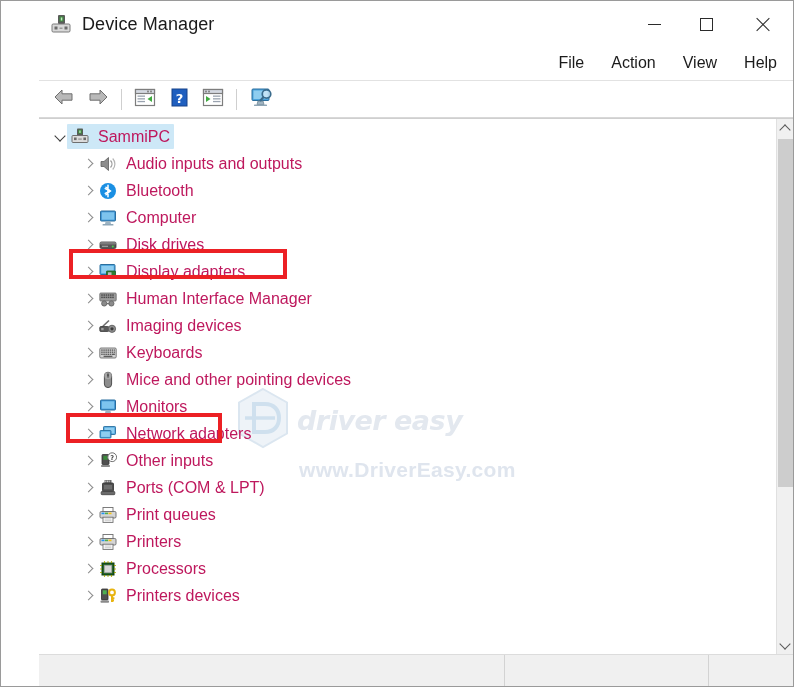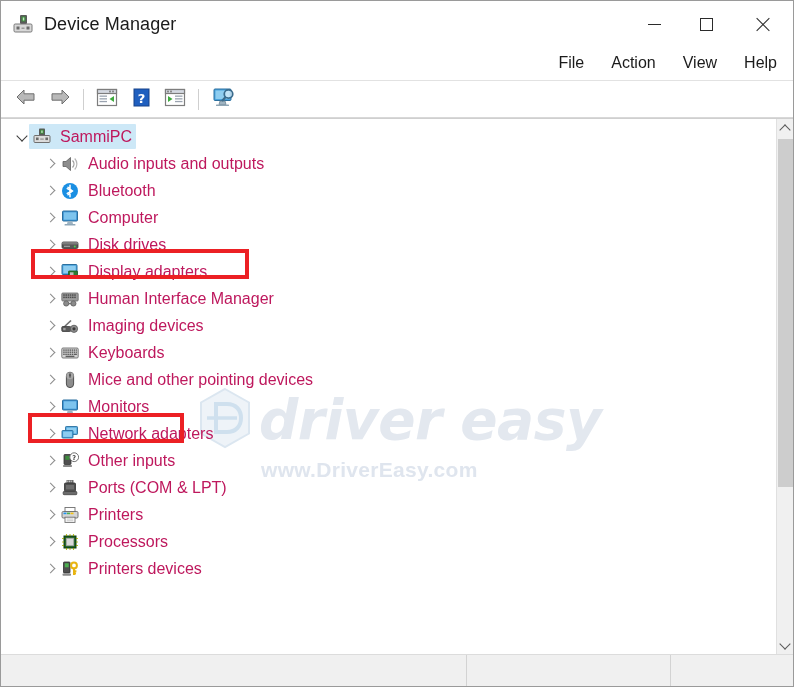--- a/index.html
+++ b/index.html
@@ -17,20 +17,21 @@
 
   .window {
     position: relative;
     width: 794px;
     height: 687px;
     background: #ffffff;
     border: 1px solid #9a9a9a;
     box-sizing: border-box;
     display: flex;
     flex-direction: column;
+    padding-left: 38px;
   }
 
   
   .titlebar {
     height: 46px;
     background: #ffffff;
     display: flex;
     align-items: center;
     flex: 0 0 auto;
     position: relative;
@@ -243,21 +244,21 @@
     position: absolute;
     left: 196px;
     top: 268px;
     z-index: 1;
     pointer-events: none;
     user-select: none;
   }
   .wm-row { display: flex; align-items: center; }
   .wm-text {
     font-family: "DejaVu Sans", sans-serif;
-    font-size: 55px;
+    font-size: 27px;
     font-style: italic;
     font-weight: bold;
     color: #e3e8ef;
     letter-spacing: -0.5px;
     line-height: 1;
     margin-left: 6px;
   }
   .wm-sub {
     font-family: "Liberation Sans", sans-serif;
     font-size: 21px;
@@ -646,20 +647,34 @@
           <span class="node-icon"><svg width="18" height="18" viewBox="0 0 18 18">
               <rect x="4" y="1.5" width="10" height="4.5" fill="#ffffff" stroke="#6f6f6f" stroke-width="0.9"></rect>
               <rect x="1" y="5.5" width="16" height="6.5" rx="1.2" fill="#d5d5d5" stroke="#6a6a6a" stroke-width="0.9"></rect>
               <rect x="2.5" y="6.6" width="3" height="1.6" fill="#2196f3"></rect>
               <rect x="6" y="6.6" width="3" height="1.6" fill="#4caf50"></rect>
               <rect x="9.5" y="6.6" width="3" height="1.6" fill="#f4c20d"></rect>
               <rect x="4" y="11.2" width="10" height="5.2" fill="#ffffff" stroke="#6f6f6f" stroke-width="0.9"></rect>
               <line x1="5.6" y1="13" x2="12.4" y2="13" stroke="#bdbdbd" stroke-width="0.9"></line>
               <line x1="5.6" y1="14.8" x2="12.4" y2="14.8" stroke="#bdbdbd" stroke-width="0.9"></line>
             </svg></span>
+          <span class="node-label">Print queues</span>
+        </div>
+        <div class="tree-row child">
+          <span class="twisty collapsed"></span>
+          <span class="node-icon"><svg width="18" height="18" viewBox="0 0 18 18">
+              <rect x="4" y="1.5" width="10" height="4.5" fill="#ffffff" stroke="#6f6f6f" stroke-width="0.9"></rect>
+              <rect x="1" y="5.5" width="16" height="6.5" rx="1.2" fill="#d5d5d5" stroke="#6a6a6a" stroke-width="0.9"></rect>
+              <rect x="2.5" y="6.6" width="3" height="1.6" fill="#2196f3"></rect>
+              <rect x="6" y="6.6" width="3" height="1.6" fill="#4caf50"></rect>
+              <rect x="9.5" y="6.6" width="3" height="1.6" fill="#f4c20d"></rect>
+              <rect x="4" y="11.2" width="10" height="5.2" fill="#ffffff" stroke="#6f6f6f" stroke-width="0.9"></rect>
+              <line x1="5.6" y1="13" x2="12.4" y2="13" stroke="#bdbdbd" stroke-width="0.9"></line>
+              <line x1="5.6" y1="14.8" x2="12.4" y2="14.8" stroke="#bdbdbd" stroke-width="0.9"></line>
+            </svg></span>
           <span class="node-label">Printers</span>
         </div>
         <div class="tree-row child">
           <span class="twisty collapsed"></span>
           <span class="node-icon"><svg width="18" height="18" viewBox="0 0 18 18">
               <rect x="3" y="3" width="12" height="12" fill="#1b5e20" stroke="#0f3d12" stroke-width="1"></rect>
               <rect x="5.2" y="5.2" width="7.6" height="7.6" fill="#d9d9d9" stroke="#9a9a9a" stroke-width="0.7"></rect>
               <g stroke="#a0a500" stroke-width="1.1">
                 <line x1="5.5" y1="1.2" x2="5.5" y2="3"></line>
                 <line x1="9" y1="1.2" x2="9" y2="3"></line>

